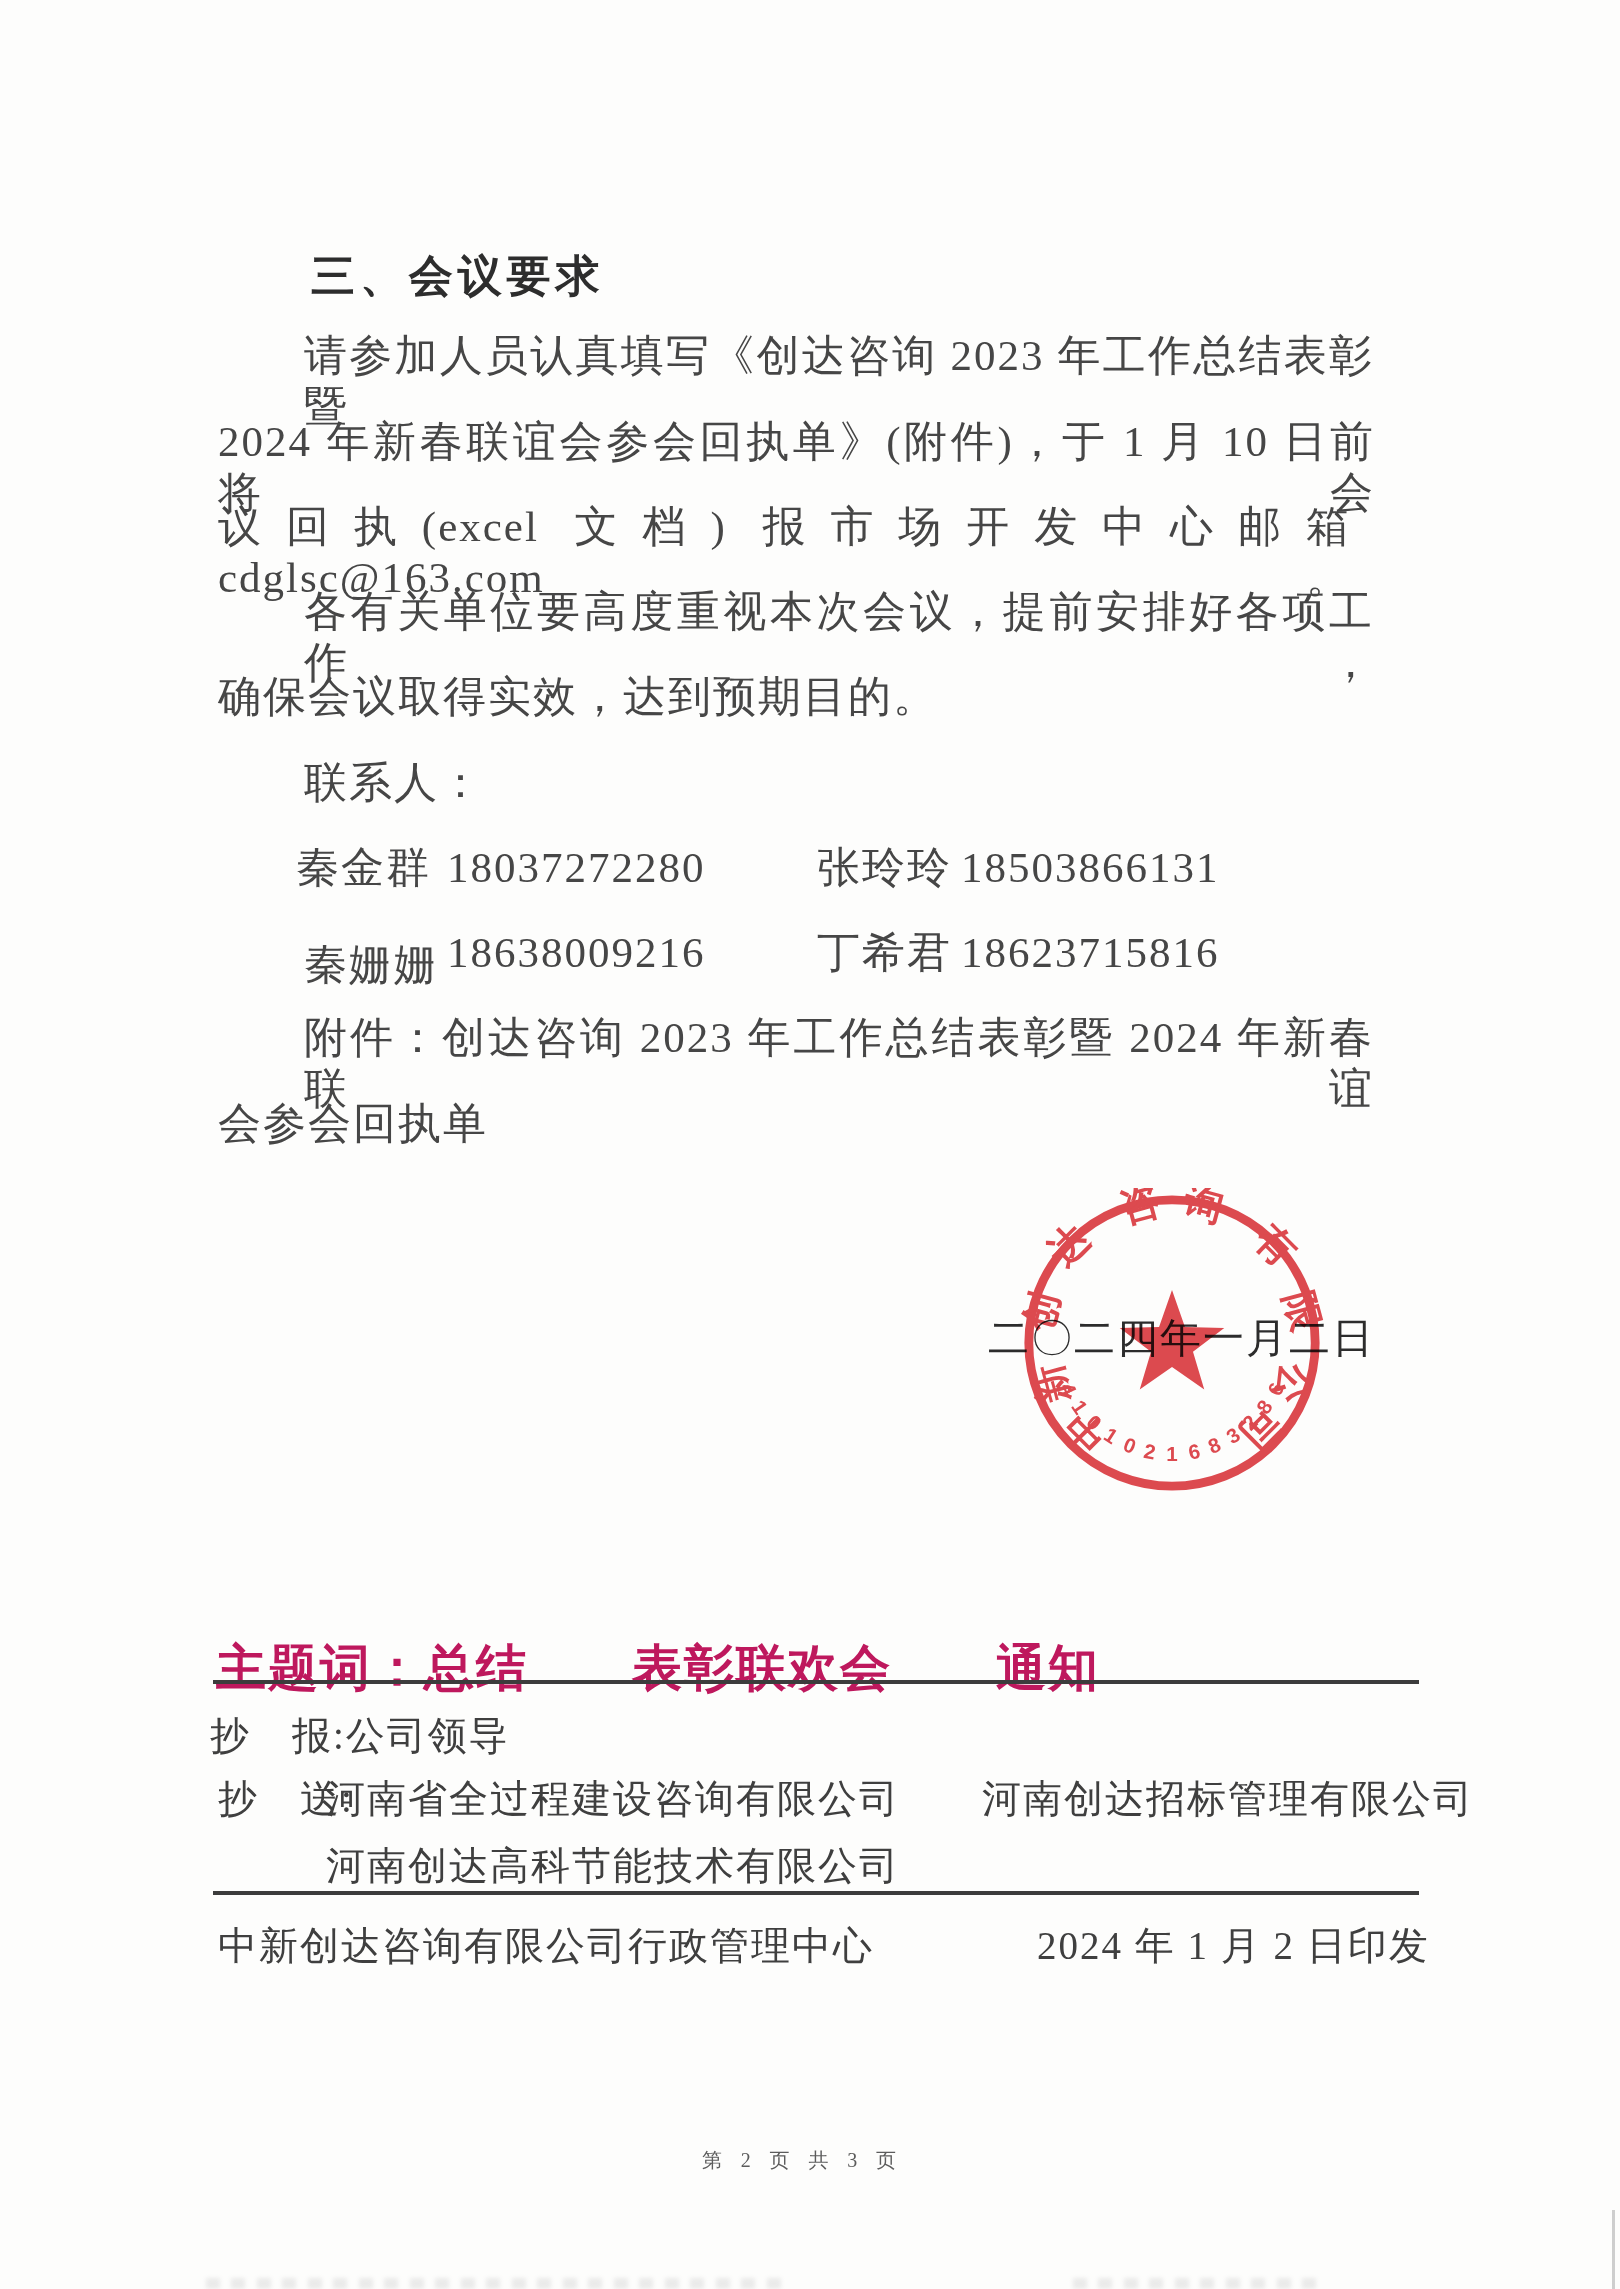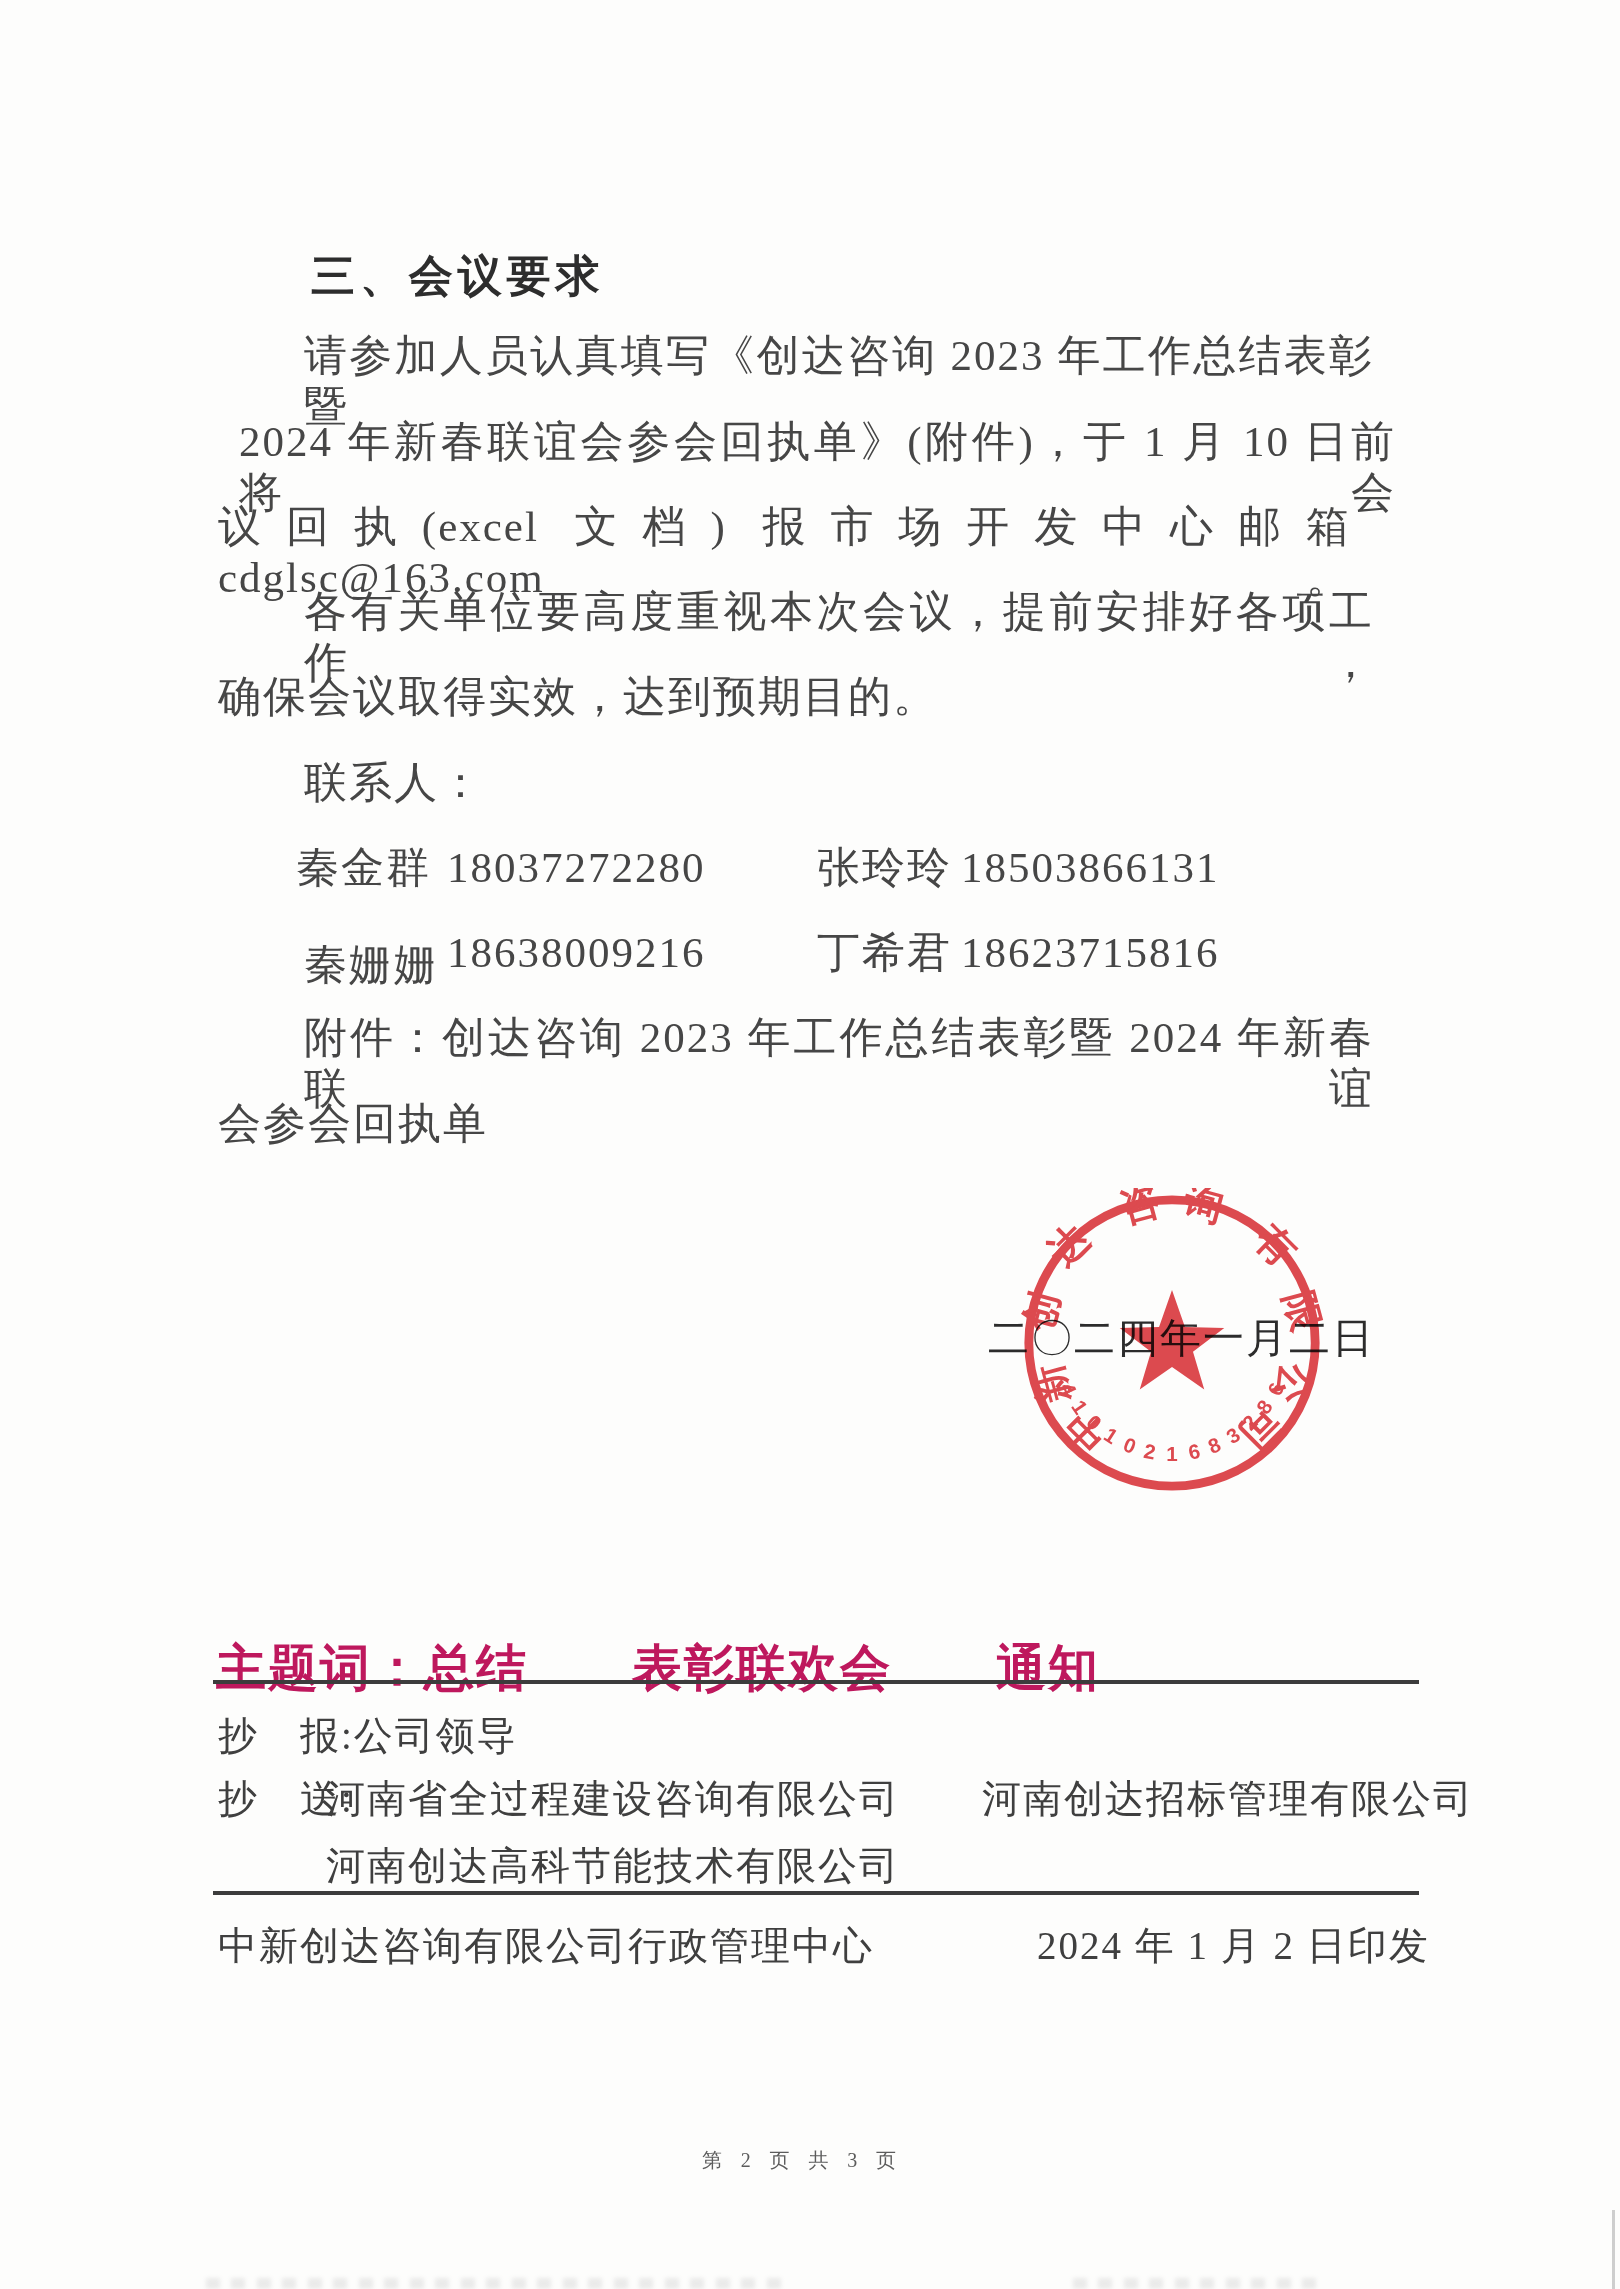--- a/index.html
+++ b/index.html
@@ -41,21 +41,21 @@
   .scan-edge{position:absolute;background:#a8a8a8;opacity:.55;}
 </style>
 </head>
 <body>
 
 <div class="page">
 
   <div class="abs heading" style="left:311px;top:247px;">三、会议要求</div>
 
   <div class="abs body-line just" style="left:304px;top:330px;width:1070px;">请参加人员认真填写《创达咨询 2023 年工作总结表彰暨</div>
-  <div class="abs body-line just" style="left:218px;top:416px;width:1157px;margin-left:21px;">2024 年新春联谊会参会回执单》(附件)，于 1 月 10 日前将会</div>
+  <div class="abs body-line just" style="left:218px;top:416px;width:1157px;">2024 年新春联谊会参会回执单》(附件)，于 1 月 10 日前将会</div>
   <div class="abs body-line just" style="left:218px;top:501px;width:1133px;">议回执(excel 文档) 报市场开发中心邮箱 cdglsc@163.com。</div>
   <div class="abs body-line" style="left:218px;top:671px;">确保会议取得实效，达到预期目的。</div>
   <div class="abs body-line just" style="left:304px;top:586px;width:1070px;">各有关单位要高度重视本次会议，提前安排好各项工作，</div>
   <div class="abs body-line" style="left:304px;top:757px;">联系人：</div>
 
   <div class="abs body-line" style="left:0;top:842px;width:1620px;">
     <span class="abs" style="left:296px;top:0;">秦金群</span>
     <span class="abs" style="left:447px;top:0;">18037272280</span>
     <span class="abs" style="left:817px;top:0;">张玲玲</span>
     <span class="abs" style="left:961px;top:0;">18503866131</span>
@@ -105,21 +105,21 @@
         <text transform="translate(240.5,244.5) rotate(-44)">2</text>
         <text transform="translate(256.1,227.4) rotate(-55)">8</text>
         <text transform="translate(268.4,208.0) rotate(-66)">6</text>
       </g>
     </g>
   </svg>
 
   <div class="abs kw" style="left:216px;top:1635px;">主题词：总结　　表彰联欢会　　通知</div>
   <div class="rule" style="top:1680px;"></div>
 
-  <div class="abs foot-line" style="left:218px;top:1709px;text-align:right;">
+  <div class="abs foot-line" style="left:210px;top:1709px;text-align:right;">
     <span>抄　报:</span><span>公司领导</span>
   </div>
   <div class="abs foot-line" style="left:0;top:1772px;width:1620px;">
     <span class="abs" style="left:218px;top:0;">抄　送:</span>
     <span class="abs" style="left:326px;top:0;">河南省全过程建设咨询有限公司</span>
     <span class="abs" style="left:982px;top:0;">河南创达招标管理有限公司</span>
   </div>
   <div class="abs foot-line" style="left:326px;top:1839px;">河南创达高科节能技术有限公司</div>
   <div class="rule" style="top:1891px;"></div>
 

